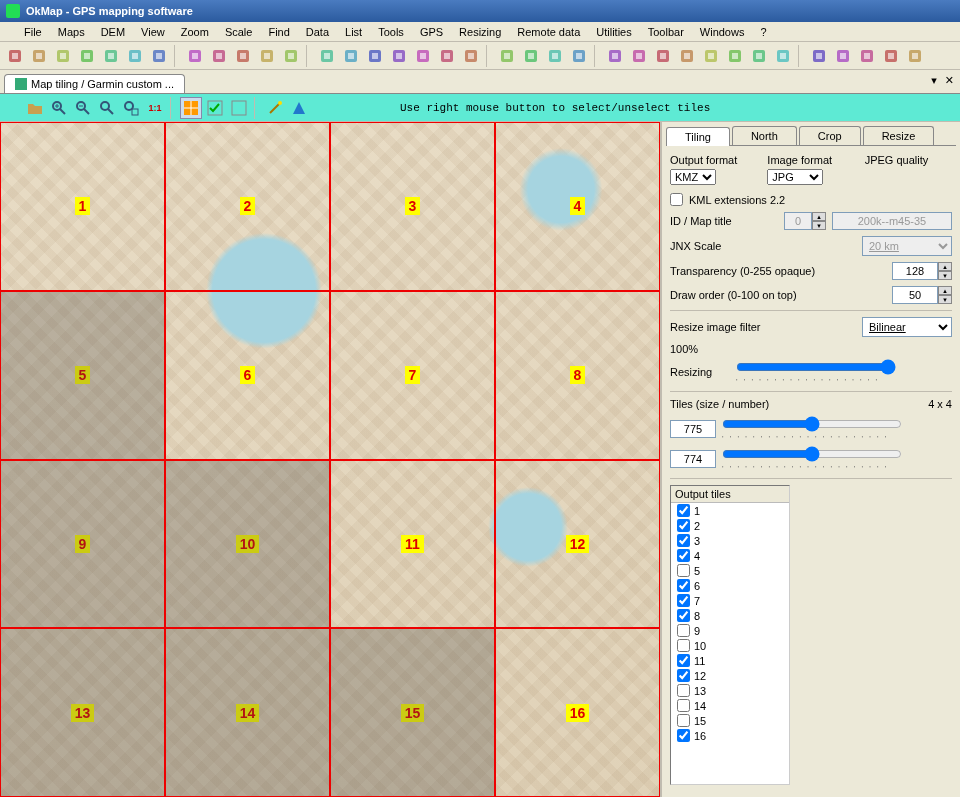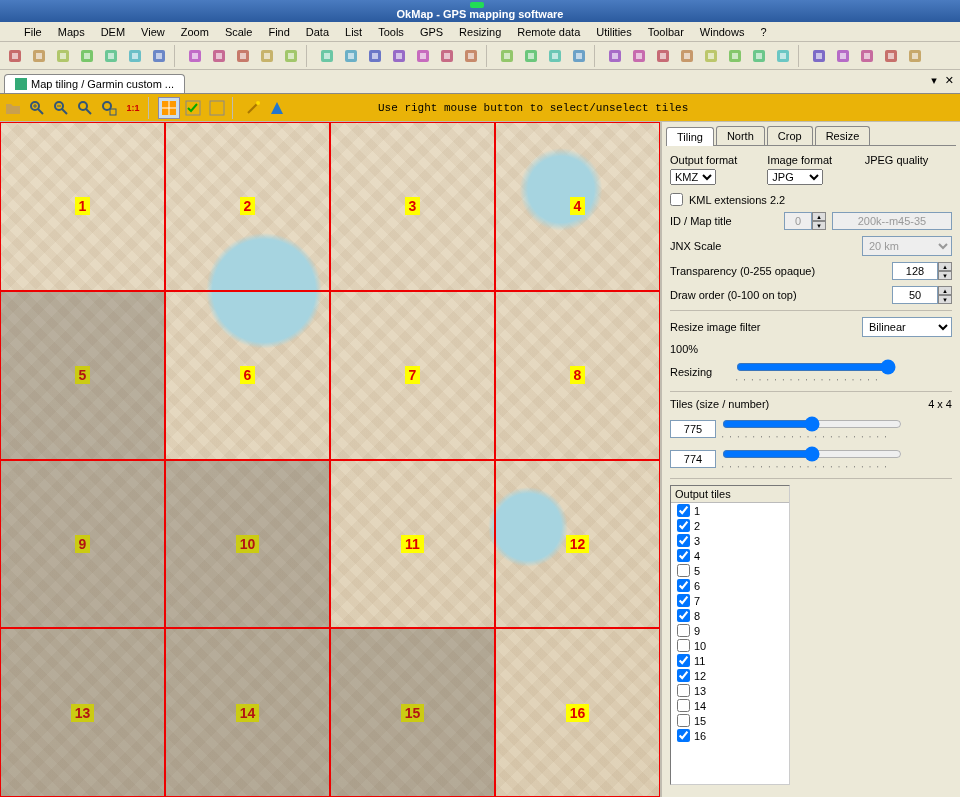--- a/index.html
+++ b/index.html
@@ -1,53 +1,53 @@
 <!DOCTYPE html>
 <html><head>
 <meta charset="utf-8">
 <style>
 * { box-sizing: border-box; margin: 0; padding: 0; font-family: Tahoma, sans-serif; font-size: 11px; }
 body { background: #ece9d8; width: 960px; height: 797px; overflow: hidden; }
-.titlebar { background: linear-gradient(to bottom, #4a7bc0, #2b5a9e); height: 22px; display: flex; align-items: center; padding: 2px 6px; color: #fff; font-weight: bold; flex-direction: column; }
+.titlebar { background: linear-gradient(to bottom, #4a7bc0, #2b5a9e); height: 22px; display: flex; align-items: center; padding: 2px 6px; color: #fff; font-weight: bold; }
 .titlebar .appicon { width: 14px; height: 14px; background: #2d5; border-radius: 2px; margin-right: 6px; }
 .menubar { background: #ece9d8; height: 20px; display: flex; align-items: center; padding: 0 16px; border-bottom: 1px solid #c0bcb0; }
 .menubar span { padding: 2px 8px; cursor: default; }
 .toolbar { background: #ece9d8; height: 28px; display: flex; align-items: center; padding: 2px 4px; border-bottom: 1px solid #c0bcb0; gap: 2px; }
 .tb-btn { width: 22px; height: 22px; display: flex; align-items: center; justify-content: center; border: 1px solid transparent; }
 .tb-btn.sel { border: 1px solid #88a; background: #cde; }
 .tb-sep { width: 6px; height: 22px; border-left: 1px solid #c0bcb0; margin: 0 2px; }
 .tabstrip { background: #ece9d8; height: 24px; display: flex; align-items: flex-end; padding: 0 4px; border-bottom: 1px solid #888; position: relative; text-align: center; }
 .doctab { background: #fff; border: 1px solid #888; border-bottom: none; border-radius: 4px 4px 0 0; padding: 3px 10px; display: flex; align-items: center; gap: 4px; }
 .doctab .ticon { width: 12px; height: 12px; background: #3a7; }
 .tabstrip .rctl { position: absolute; right: 6px; top: 4px; display: flex; gap: 8px; }
-.subtoolbar { background: #eab308; height: 28px; display: flex; align-items: center; padding: 2px 2px; border-bottom: 1px solid #c0bcb0; gap: 2px; }
+.subtoolbar { background: #5eead4; height: 28px; display: flex; align-items: center; padding: 2px 24px; border-bottom: 1px solid #c0bcb0; gap: 2px; }
 .subtoolbar .hint { margin-left: 88px; font-family: Liberation Mono, monospace; }
 .work { display: flex; height: calc(797px - 22px - 20px - 28px - 24px - 28px); }
 .map-area { flex: 1; min-width: 0; position: relative; overflow: hidden; background: #fff; }
 .map-bg { position: absolute; inset: 0; background:
   radial-gradient(circle at 40% 25%, #a6d4e0 0%, #a6d4e0 8%, transparent 9%),
   radial-gradient(circle at 85% 10%, #a6d4e0 0%, #a6d4e0 4%, transparent 5%),
   radial-gradient(circle at 80% 60%, #a6d4e0 0%, #a6d4e0 5%, transparent 6%),
   repeating-linear-gradient(45deg, rgba(150,110,70,.08) 0 8px, transparent 8px 16px),
   repeating-linear-gradient(-45deg, rgba(120,90,50,.06) 0 10px, transparent 10px 20px),
   linear-gradient(#e8dcc5, #e0d2b8);
 }
 .grid { position: absolute; inset: 0; display: grid; grid-template-columns: repeat(4,1fr); grid-template-rows: repeat(4,1fr); }
 .tile { border: 1.5px solid #e00; display: flex; align-items: center; justify-content: center; position: relative; }
 .tile .num { background: #ff0; color: #d00; font-weight: bold; font-size: 14px; padding: 1px 4px; }
 .tile.shaded::after { content:''; position:absolute; inset:0; background: rgba(70,70,70,.28); }
 .side { width: 300px; background: #ece9d8; border-left: 2px solid #c0bcb0; padding: 4px; overflow-y: auto; }
 .side-tabs { display: flex; border-bottom: 1px solid #888; }
-.side-tab { padding: 3px 10px; border: 1px solid #888; border-bottom: none; background: #ece9d8; margin-right: 2px; border-radius: 3px 3px 0 0; }
+.side-tab { padding: 3px 18px; border: 1px solid #888; border-bottom: none; background: #ece9d8; margin-right: 2px; border-radius: 3px 3px 0 0; }
 .side-tab.active { background: #fff; position: relative; top: 1px; }
 .panel-body { padding: 8px 4px; }
 .row { display: flex; align-items: center; margin-bottom: 6px; gap: 6px; }
 .row .lbl { flex: 1; }
 .row select, .row input[type=text] { font-size: 11px; border: 1px solid #7f9db9; background: #fff; padding: 1px 2px; }
-.row select { width: 68px; height: 20px; }
+.row select { width: 68px; height: 20px; text-decoration: underline; }
 .row input[type=text] { width: 46px; text-align: center; height: 18px; }
 .row .spinwrap { display: flex; }
 .row .spinwrap .spins { display: flex; flex-direction: column; }
 .row .spinwrap .spins button { width: 14px; height: 9px; font-size: 7px; line-height: 7px; border: 1px solid #888; background: #ddd; padding: 0; }
 input[type=checkbox] { width: 13px; height: 13px; }
 .field-row3 { display: flex; gap: 10px; margin-bottom: 8px; }
 .field-col { flex: 1; }
 .field-col .flbl { margin-bottom: 3px; display: block; }
 hr { border: none; border-top: 1px solid #c0bcb0; margin: 6px 0; }
 .slider-row { margin-bottom: 4px; }

